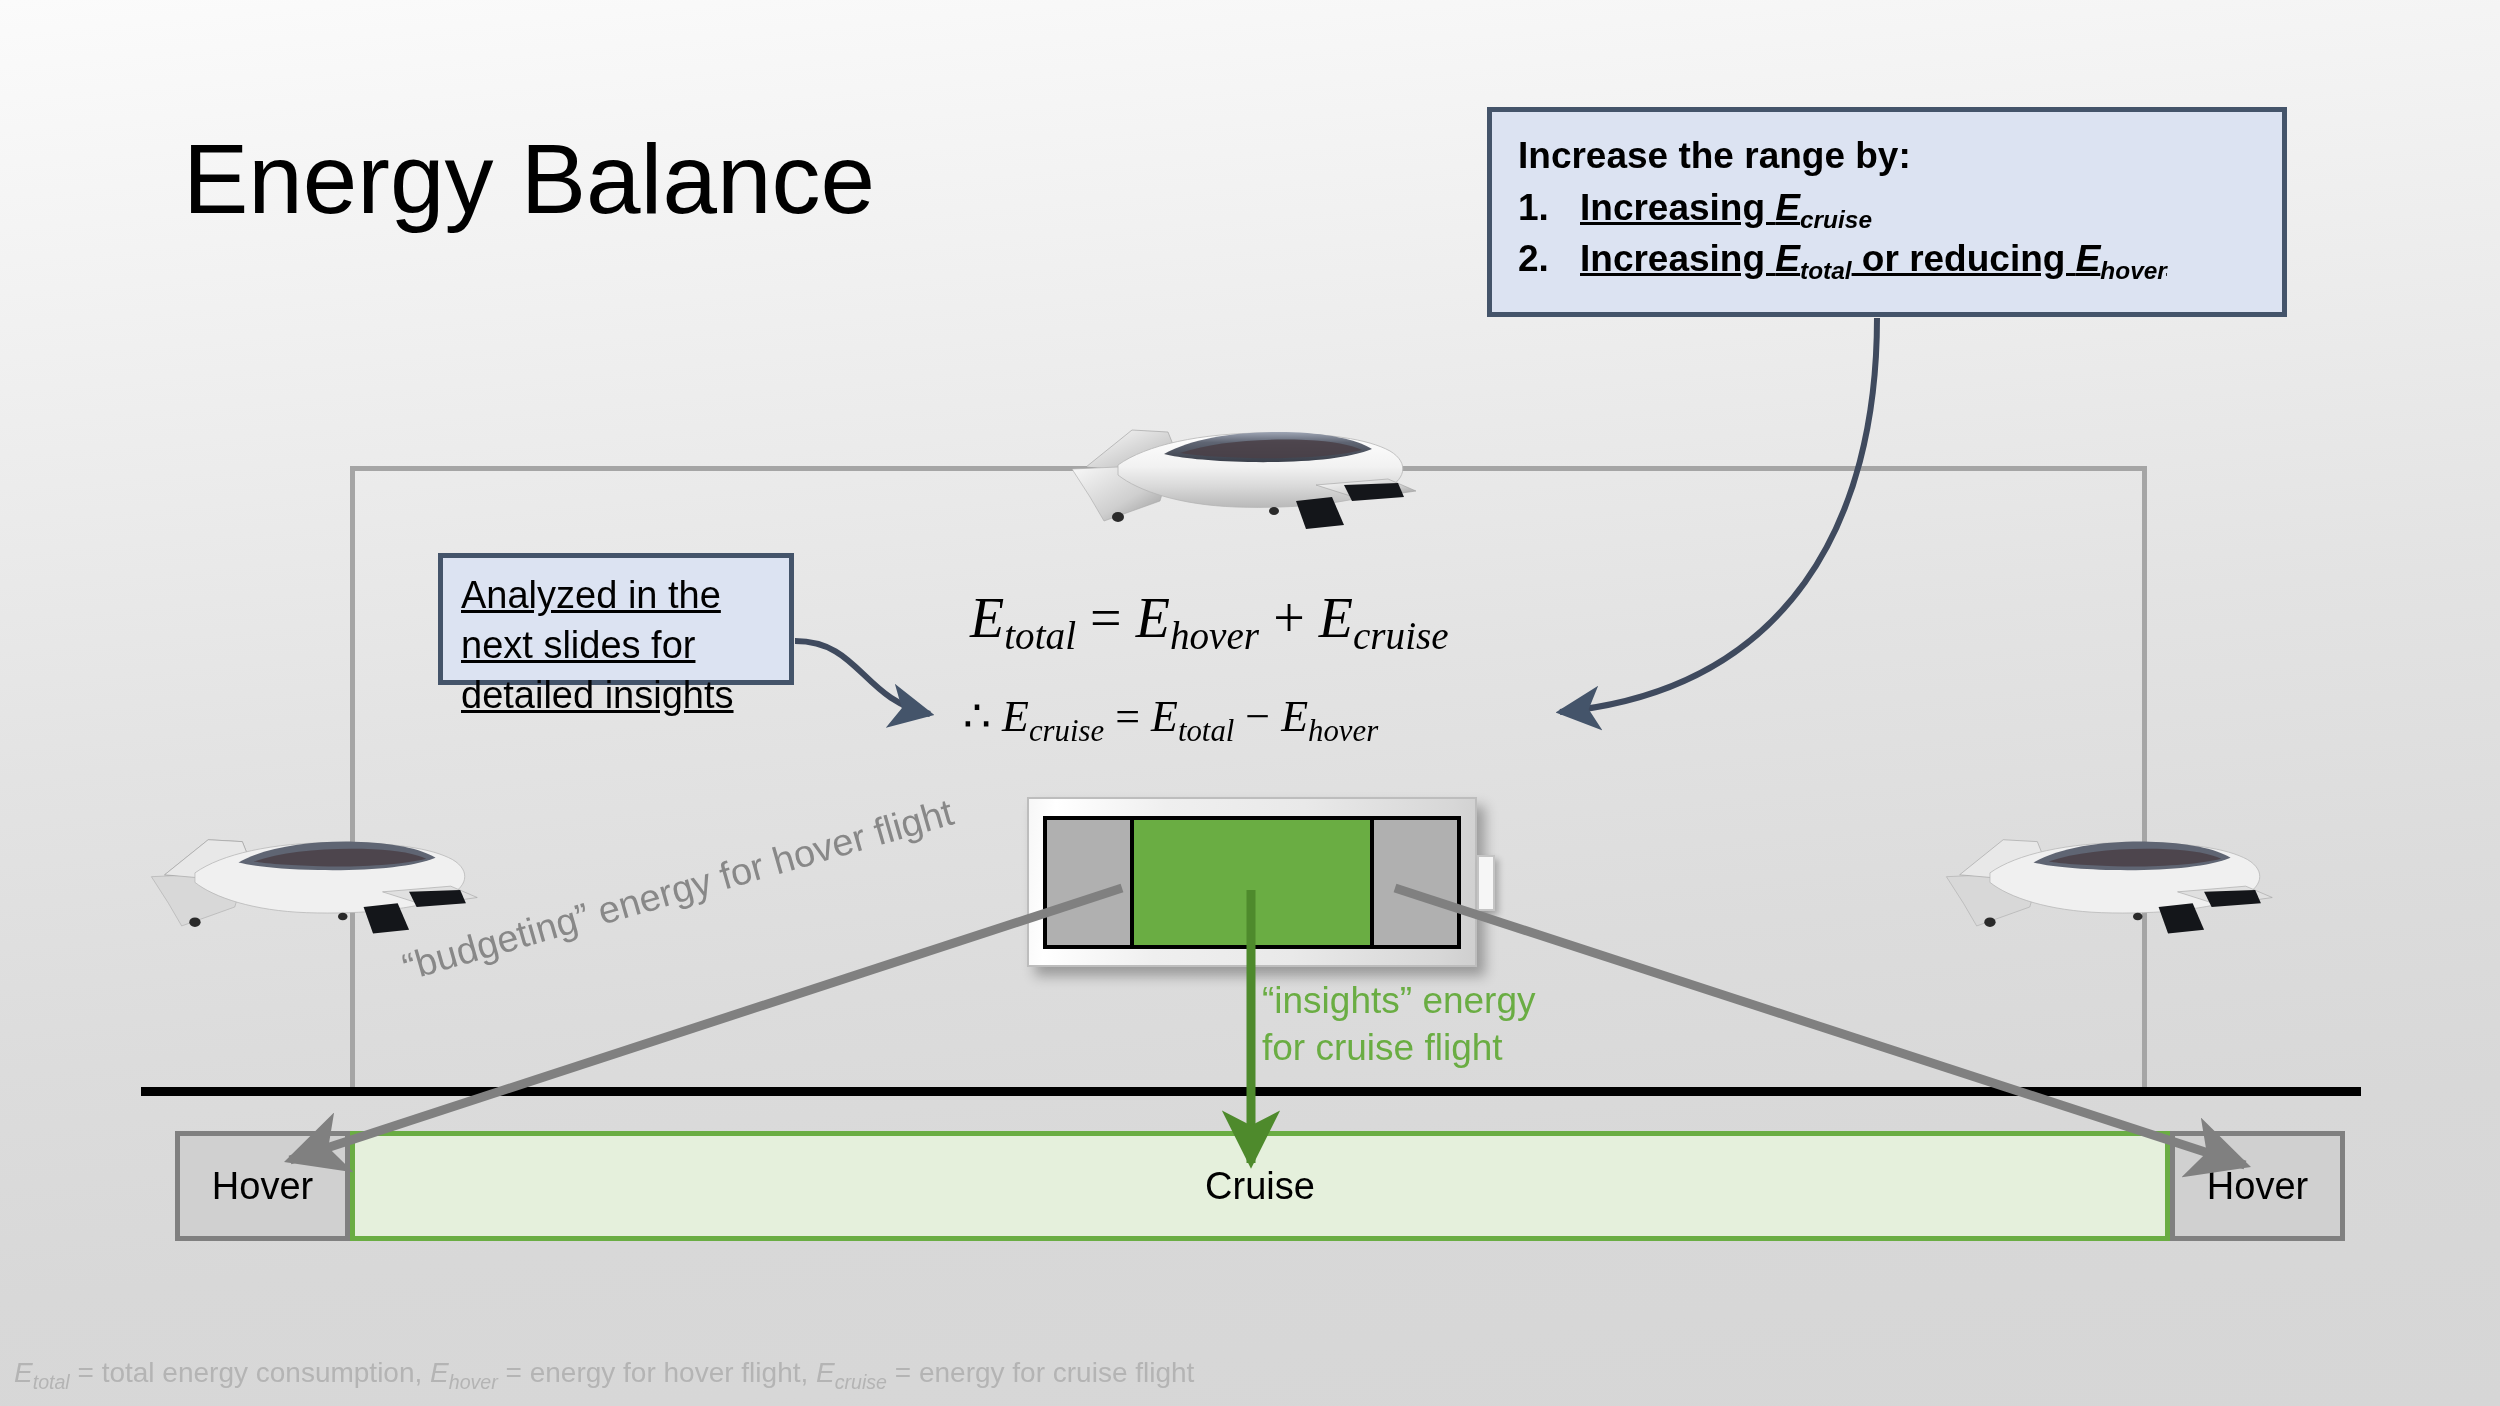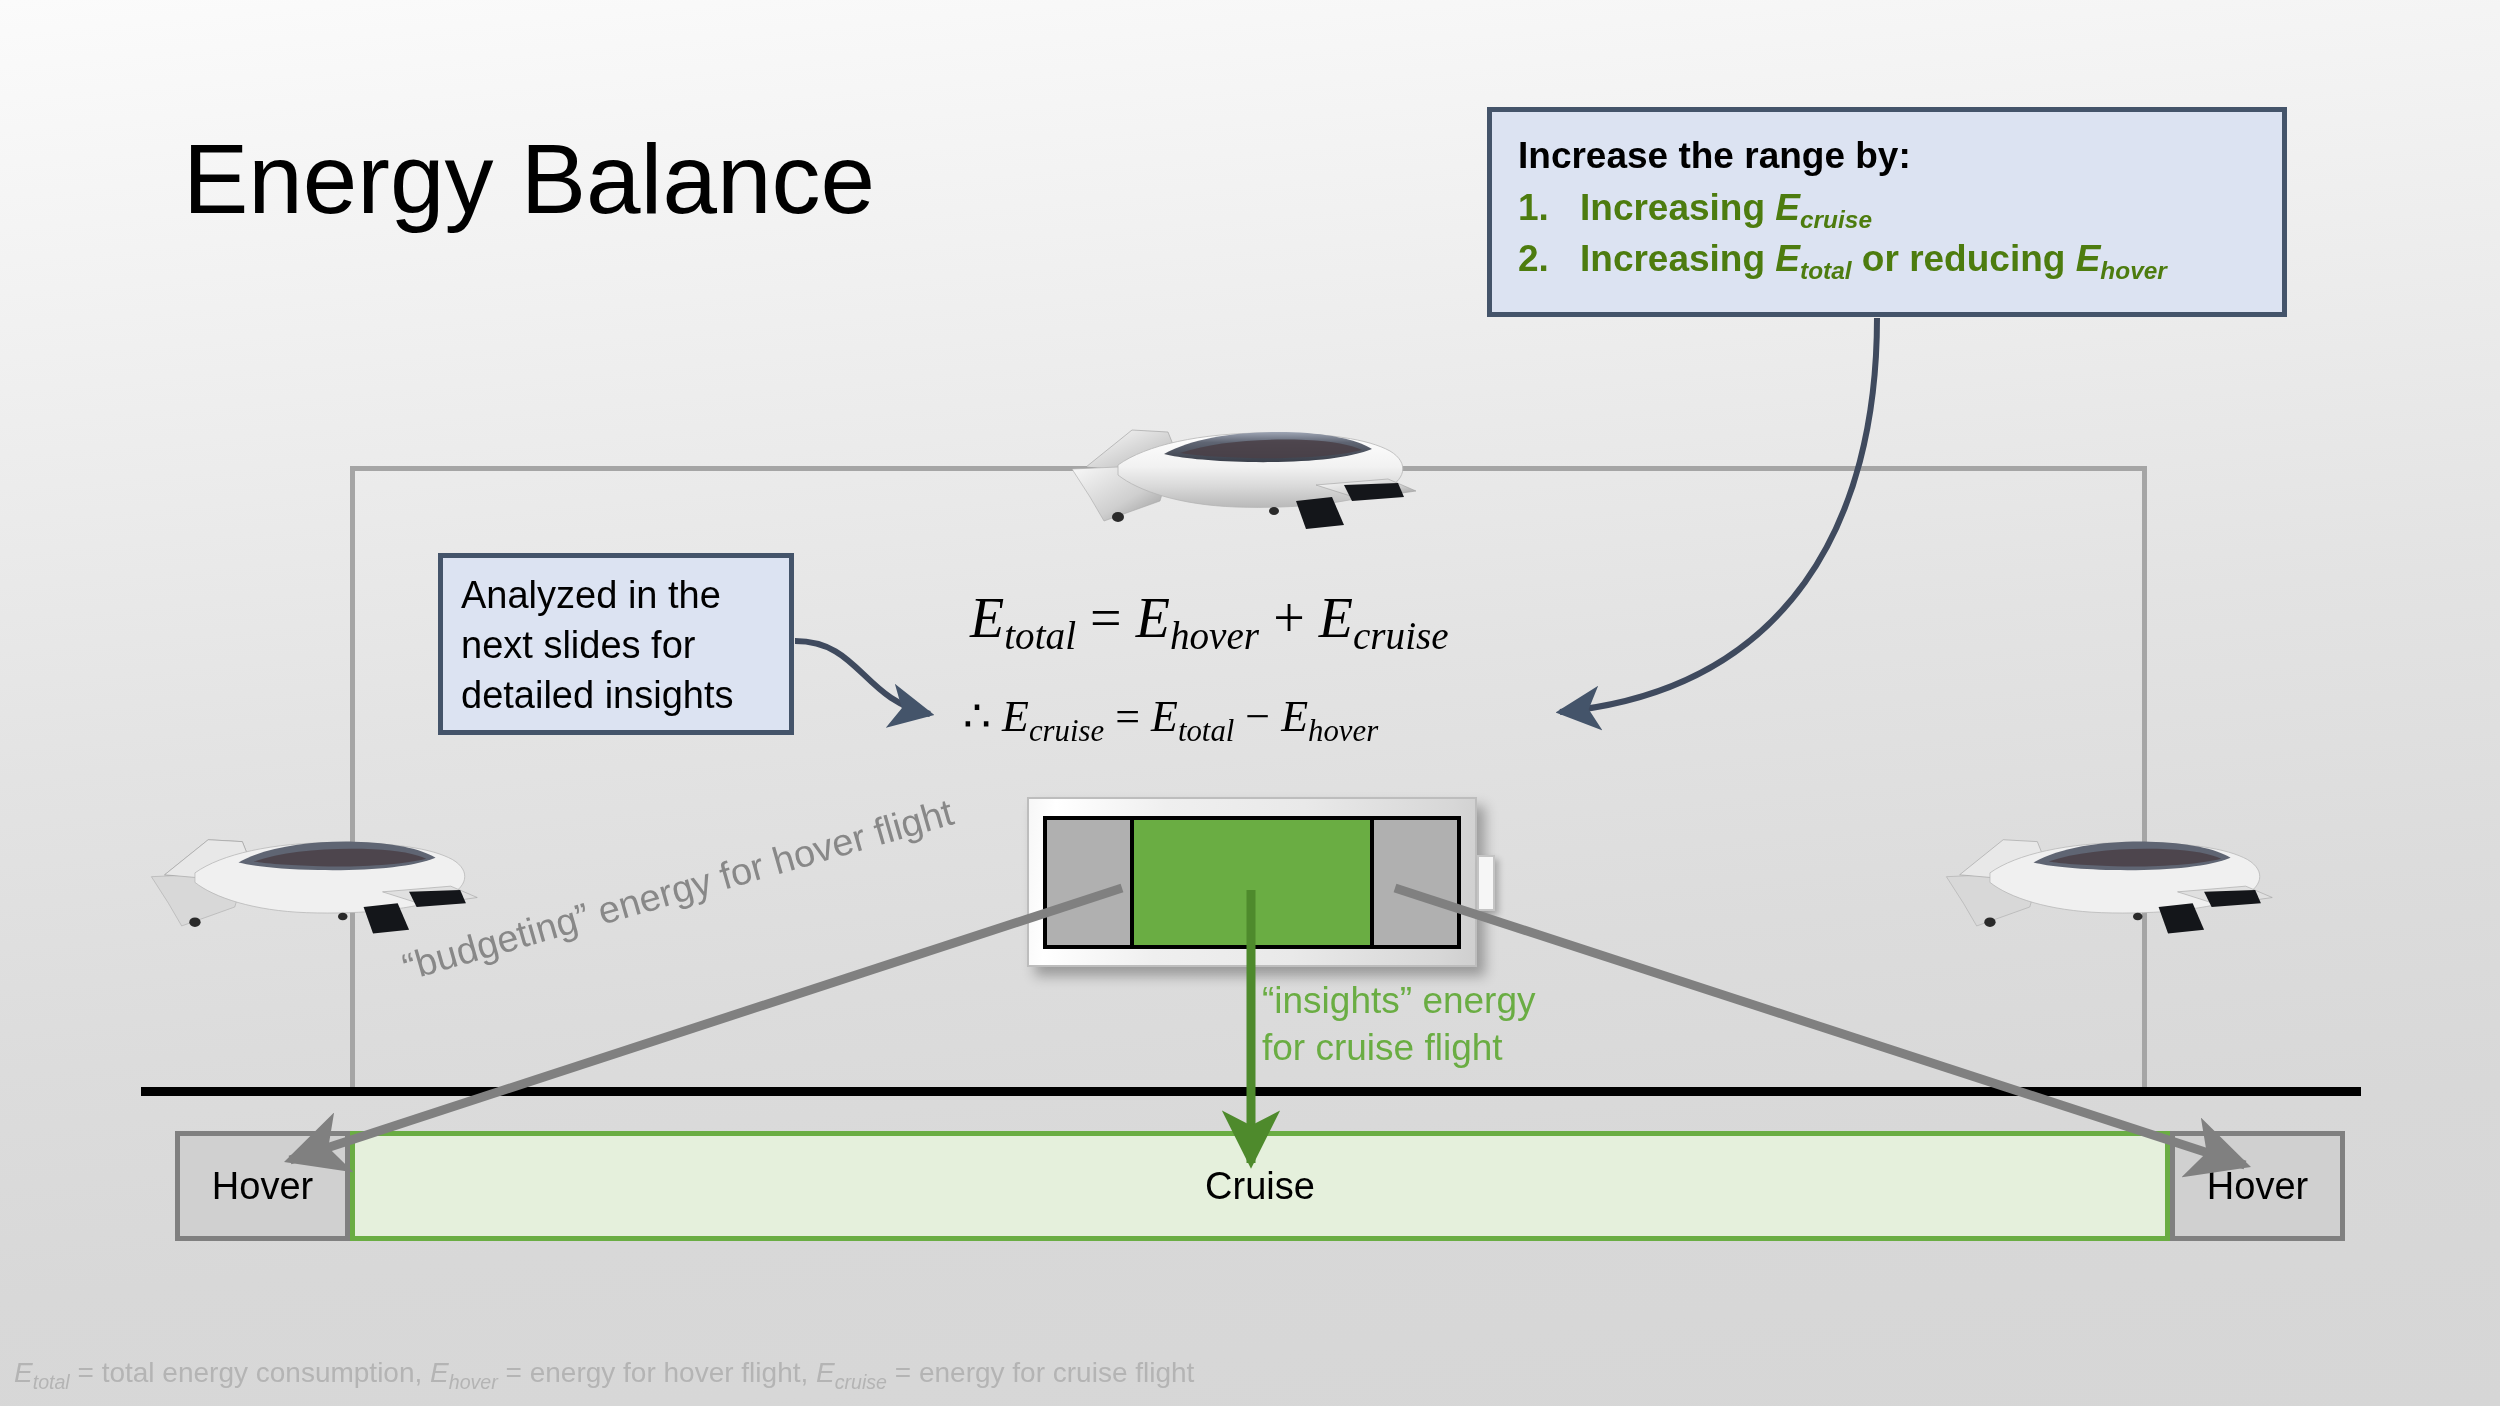--- a/index.html
+++ b/index.html
@@ -47,43 +47,45 @@
   }
   #callout-range ol {
     margin: 6px 0 0 0;
     padding: 0 0 0 62px;
     list-style: none;
     counter-reset: li;
   }
   #callout-range ol li {
     font-size: 37px;
     font-weight: bold;
-    color: #4d7c0f;
+    color: #000000;
     line-height: 1.28;
     position: relative;
+    text-decoration: underline;
   }
   #callout-range ol li::before {
     counter-increment: li;
     content: counter(li) ".";
     position: absolute;
     left: -62px;
     width: 52px;
   }
   .sub {
     font-style: italic;
     font-size: 0.66em;
     vertical-align: sub;
     font-weight: bold;
   }
   .esym { font-style: italic; font-weight: bold; }
 
   #callout-analyzed {
     left: 438px; top: 553px;
-    width: 356px; height: 182px;
+    width: 356px; height: 132px;
     padding: 12px 16px 0 18px;
+    text-decoration: underline;
   }
   #callout-analyzed .txt {
     font-size: 38px;
     line-height: 1.32;
     color: #000;
   }
 
   
   #frame {
     position: absolute;

